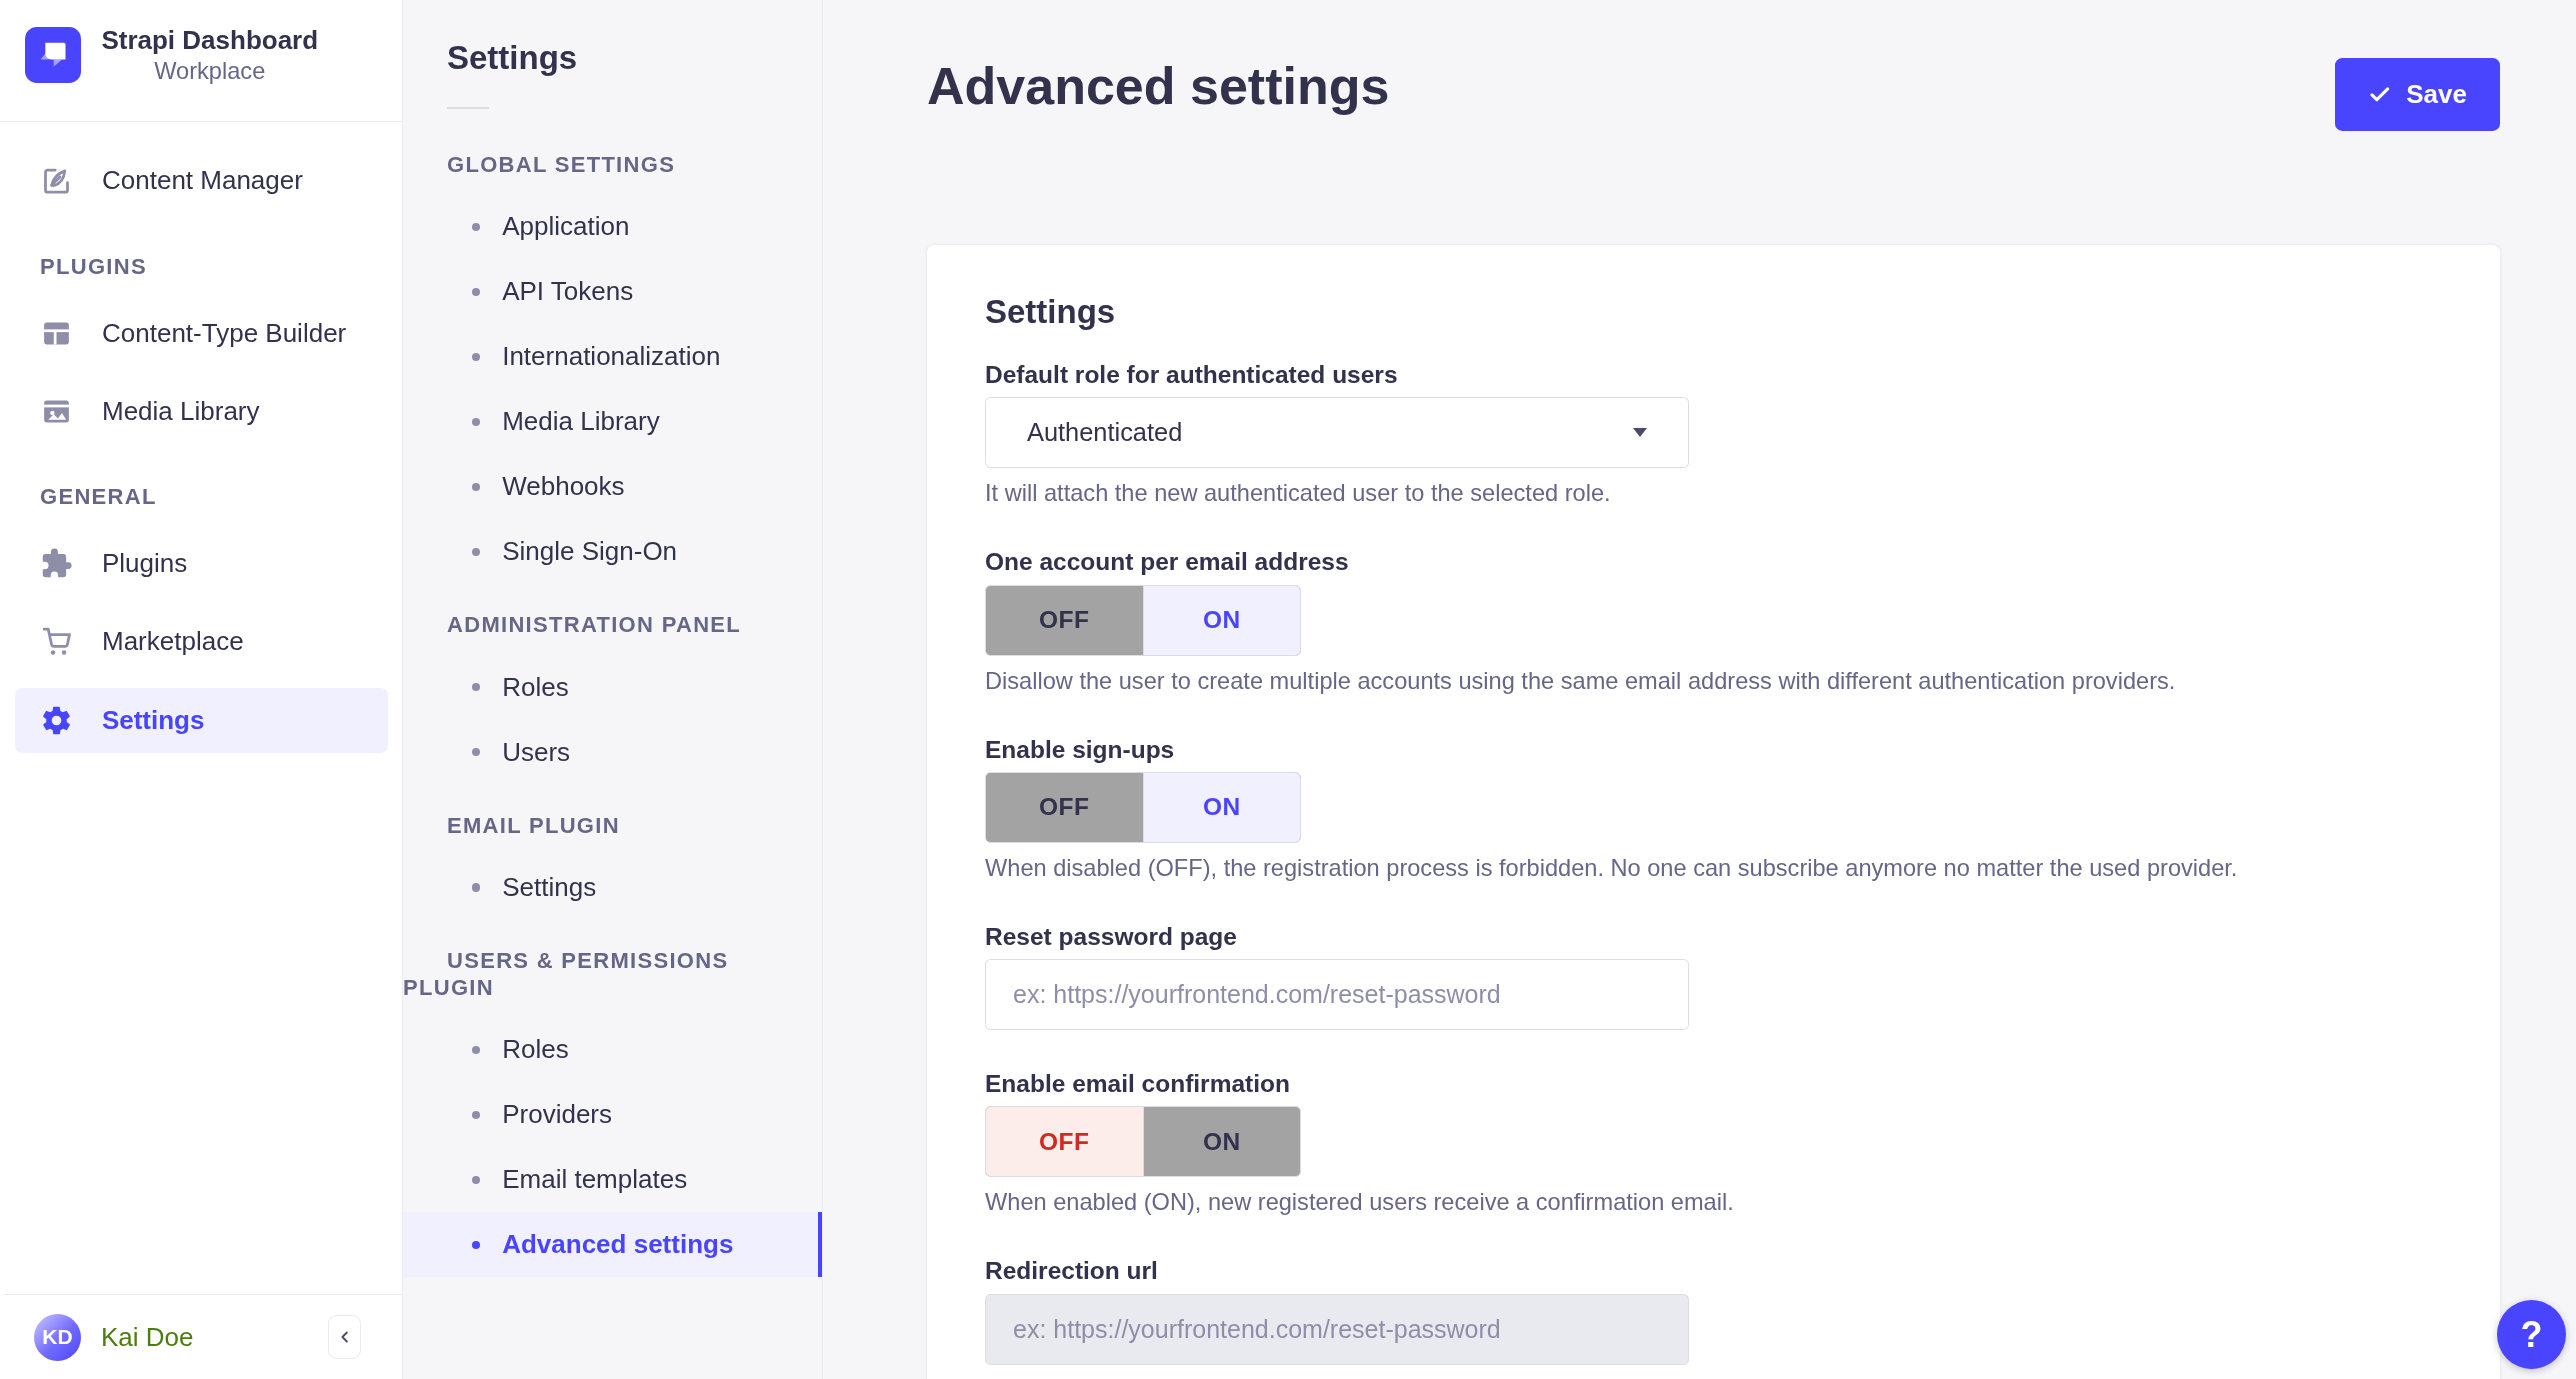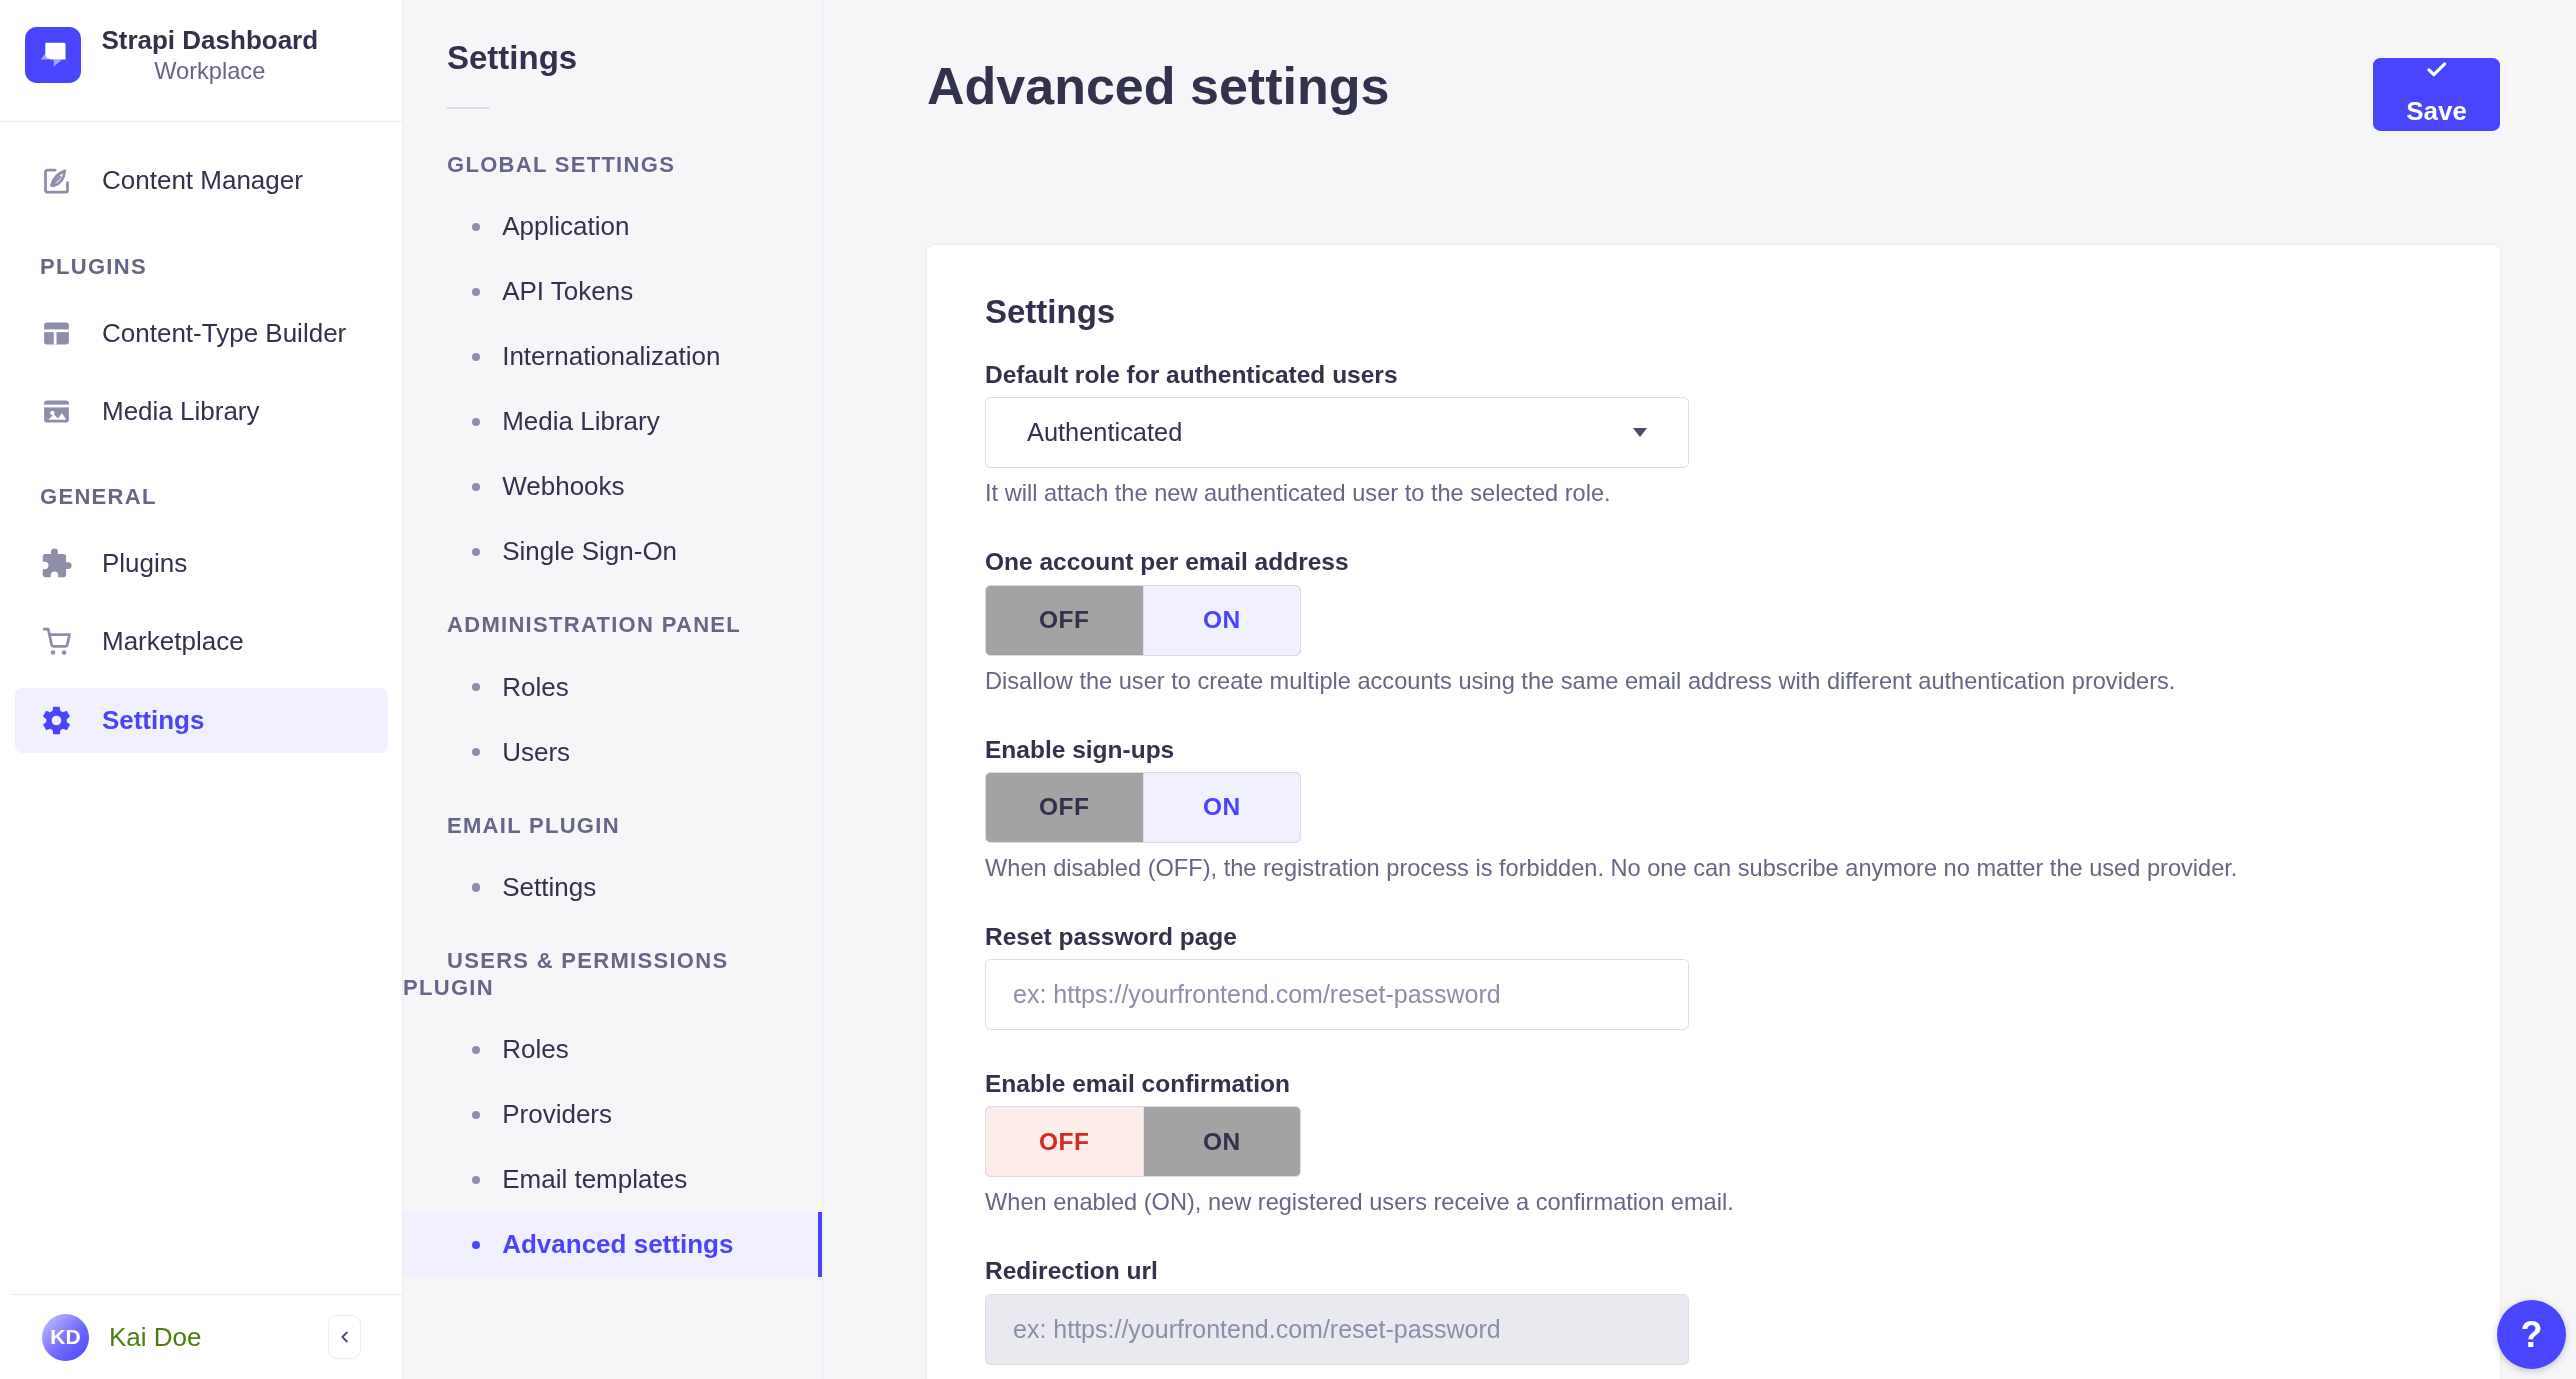--- a/index.html
+++ b/index.html
@@ -36,21 +36,21 @@
     display:block; margin:33px 0 0 40px; font-size:22px; font-weight:700;
     color:#666687; letter-spacing:1.3px; line-height:27px;
   }
   .nav-group { margin-top:14.5px; }
   .nav-item.active {
     height:65px; margin:7.3px 14.5px 0 14.5px; padding-left:25.4px;
     background:#f0f0ff; border-radius:7.3px; color:#4945ff; font-weight:600;
   }
   .nav-item.active .nav-icon { color:#4945ff; }
   .sidebar-footer {
-    position:absolute; left:12px; right:0; bottom:0; height:85px;
+    position:absolute; left:4px; right:0; bottom:0; height:85px;
     border-top:0.9px solid #eaeaef; display:flex; align-items:center;
     padding:0 41px 0 30px; background:#fff;
   }
   .avatar {
     width:47px; height:47px; border-radius:50%;
     background:linear-gradient(135deg,#cbc9ff 0%, #716aff 55%, #4945ff 100%);
     color:#fff; font-size:21px; font-weight:700;
     display:flex; align-items:center; justify-content:center; flex:0 0 auto;
   }
   .user-name { margin-left:20px; font-size:26px; color:#4d7c0f; }
@@ -81,21 +81,21 @@
   .bullet { width:8.2px; height:8.2px; border-radius:50%; background:#8e8ea9; margin-right:22px; flex:0 0 auto; }
   .subnav-item.active { background:#f0f0ff; border-right:4.5px solid #4945ff; color:#4945ff; font-weight:600; }
   .subnav-item.active .bullet { background:#4945ff; }
   
   .content { flex:1; padding:0 76px 0 104px; position:relative; }
   .content-header { padding-top:58px; display:flex; align-items:flex-start; justify-content:space-between; }
   .page-title { font-size:52px; font-weight:700; color:#32324d; line-height:57px; }
   .save-btn {
     display:flex; align-items:center; gap:14.5px; height:73px; padding:0 33px;
     background:#4945ff; border:none; border-radius:7.3px; color:#fff;
-    font-size:26px; font-weight:600; font-family:inherit; cursor:pointer;flex-direction:column;
+    font-size:26px; font-weight:600; font-family:inherit; cursor:pointer;
   }
   .save-btn svg { width:23.6px; height:23.6px; }
   .card {
     margin-top:114px; background:#fff; border-radius:7.3px;
     box-shadow:0 0.9px 3.6px rgba(33,33,52,.1);
     padding:47px 58px 73px 58px; min-height:1181px;
   }
   .card-title { font-size:33px; font-weight:600; color:#32324d; line-height:40px; }
   .field { margin-top:38px; }
   .field-label { display:block; font-size:24.5px; font-weight:600; color:#32324d; line-height:31px; margin-bottom:7.3px; }

